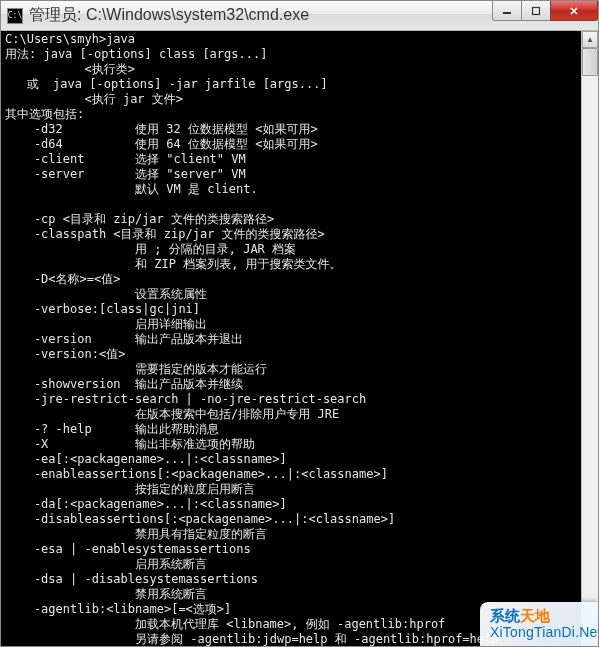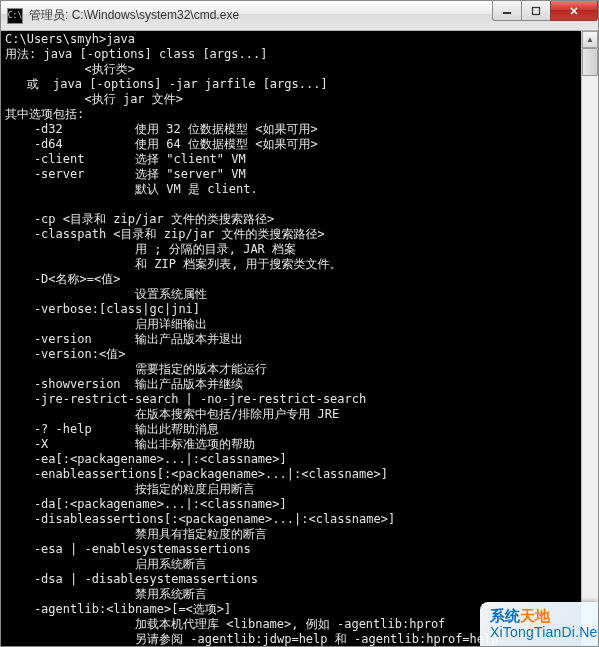--- a/index.html
+++ b/index.html
@@ -28,21 +28,21 @@
     border: 1px solid #888;
     font-size: 8px;
     color: #ccc;
     display: flex;
     align-items: center;
     justify-content: center;
     margin-right: 6px;
     font-family: Consolas, monospace;
   }
   .title-text {
-    font-size: 12px;
+    font-size: 16px;
     color: #333;
     flex: 1;
     white-space: nowrap;
     overflow: hidden;
   }
   .win-btns {
     display: flex;
     height: 20px;
     position: absolute;
     right: 0;

